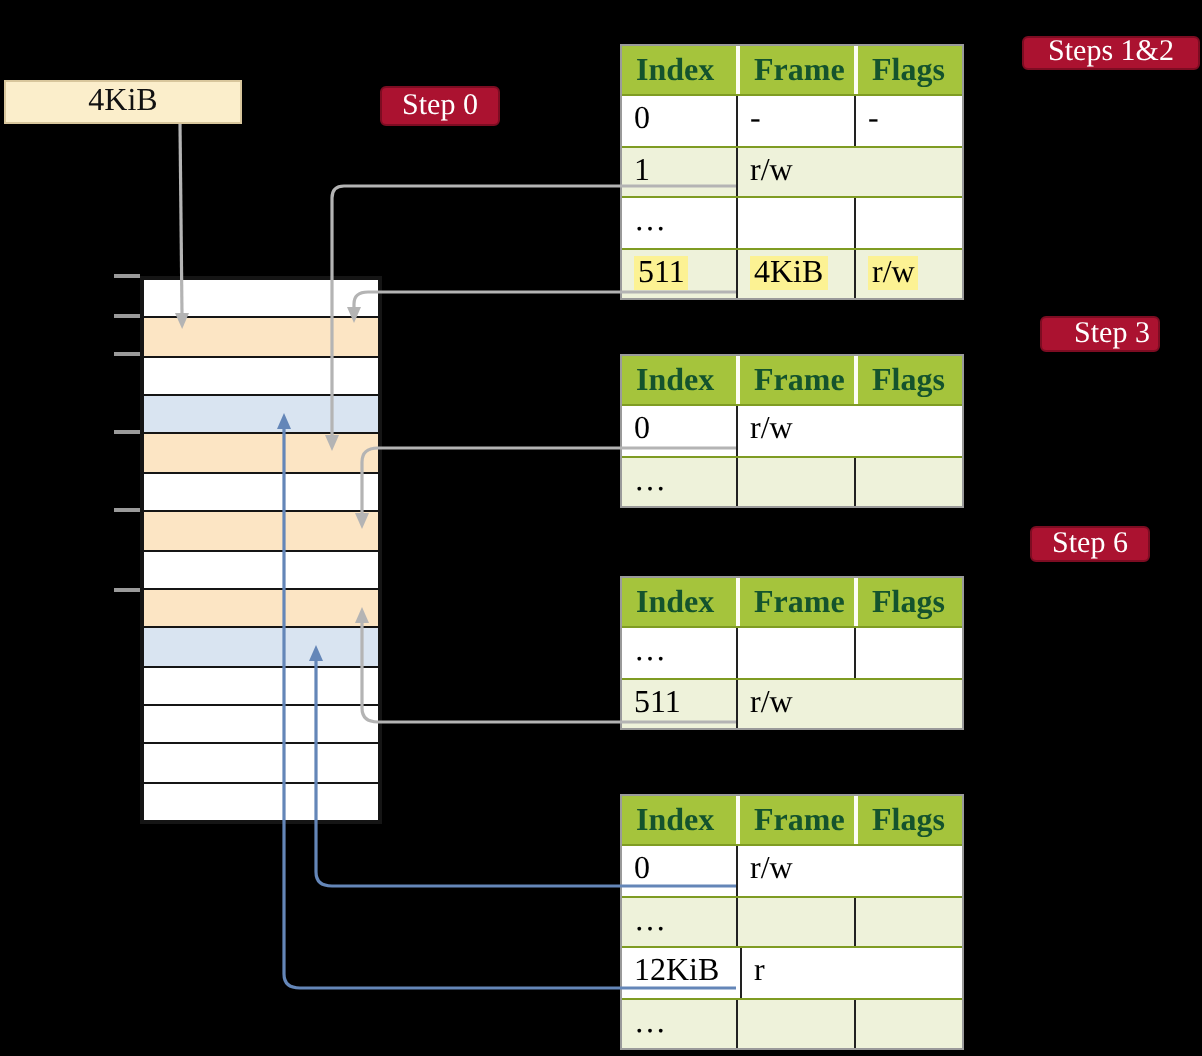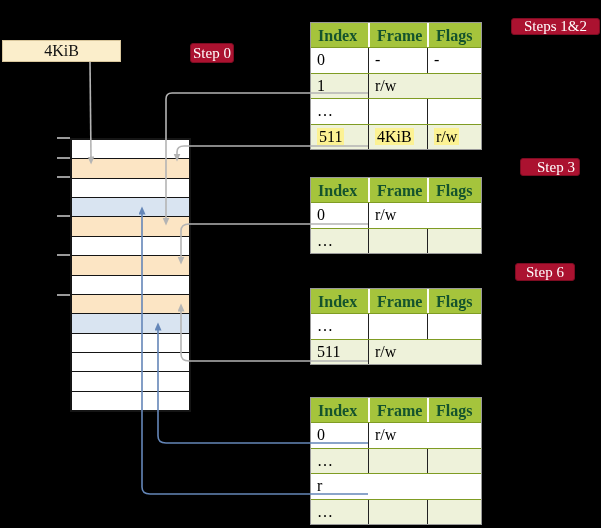--- a/index.html
+++ b/index.html
@@ -10,21 +10,21 @@
   
   .frame-box{position:absolute;left:2px;top:40px;width:119px;height:22px;
     background:var(--cream,#fbeecb);border:1px solid #d8c69c;box-sizing:border-box;
     display:flex;align-items:center;justify-content:center;
     font-size:16px;color:#111;}
 
   
   .badge{position:absolute;display:flex;align-items:center;justify-content:center;
     background:var(--badge-red,#ab1230);border:1px solid #7d0c22;border-radius:3px;
     color:#fff;font-size:15px;box-sizing:border-box;white-space:nowrap;}
-  #badge-step0 {left:190px;top:43px;width:44px;height:20px;}
+  #badge-step0 {left:190px;top:43px;width:60px;height:20px;}
   #badge-steps12{left:511px;top:18px;width:89px;height:17px;}
   #badge-step3 {left:520px;top:158px;width:60px;height:18px;padding-left:12px;}
   #badge-step4 {left:515px;top:263px;width:60px;height:18px;}
 
   
   .memory{position:absolute;left:70px;top:138px;width:121px;height:274px;
     border:2px solid #151515;box-sizing:border-box;background:#fff;
     display:flex;flex-direction:column;}
   .mrow{flex:1;}
   .mrow + .mrow{border-top:1.5px solid #151515;}
@@ -166,20 +166,21 @@
       <div class="trow">
         <div class="tcell c0"><span>0</span></div>
         <div class="tcell c2"><span>r/w</span></div>
       </div>
       <div class="trow shade">
         <div class="tcell c0"><span>…</span></div>
         <div class="tcell c1"></div>
         <div class="tcell c2"></div>
       </div>
       <div class="trow">
+        <div class="tcell c1"><span>12KiB</span></div>
         <div class="tcell c2"><span>r</span></div>
       </div>
       <div class="trow shade">
         <div class="tcell c0"><span>…</span></div>
         <div class="tcell c1"></div>
         <div class="tcell c2"></div>
       </div>
     </div>
 
   <svg class="overlay" width="601" height="528" viewBox="0 0 601 528">

